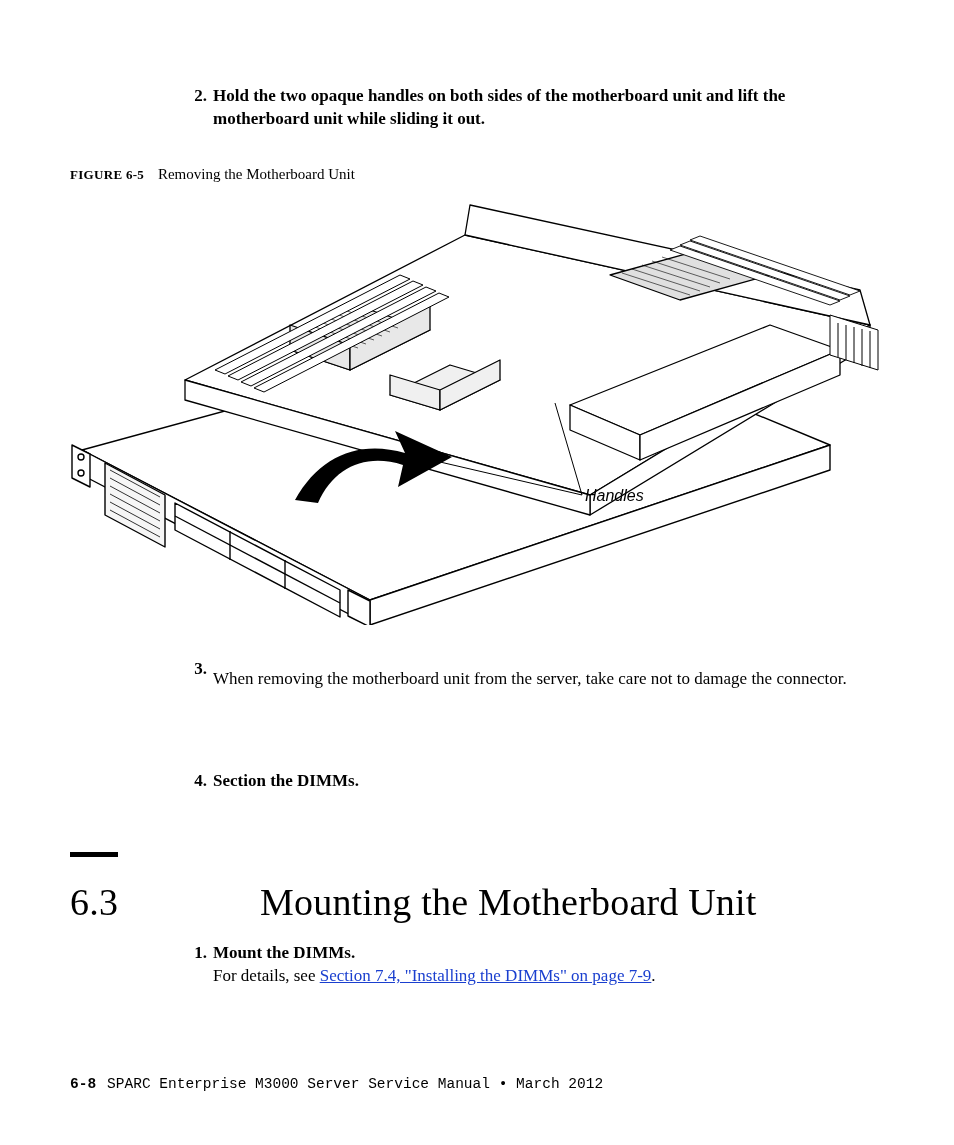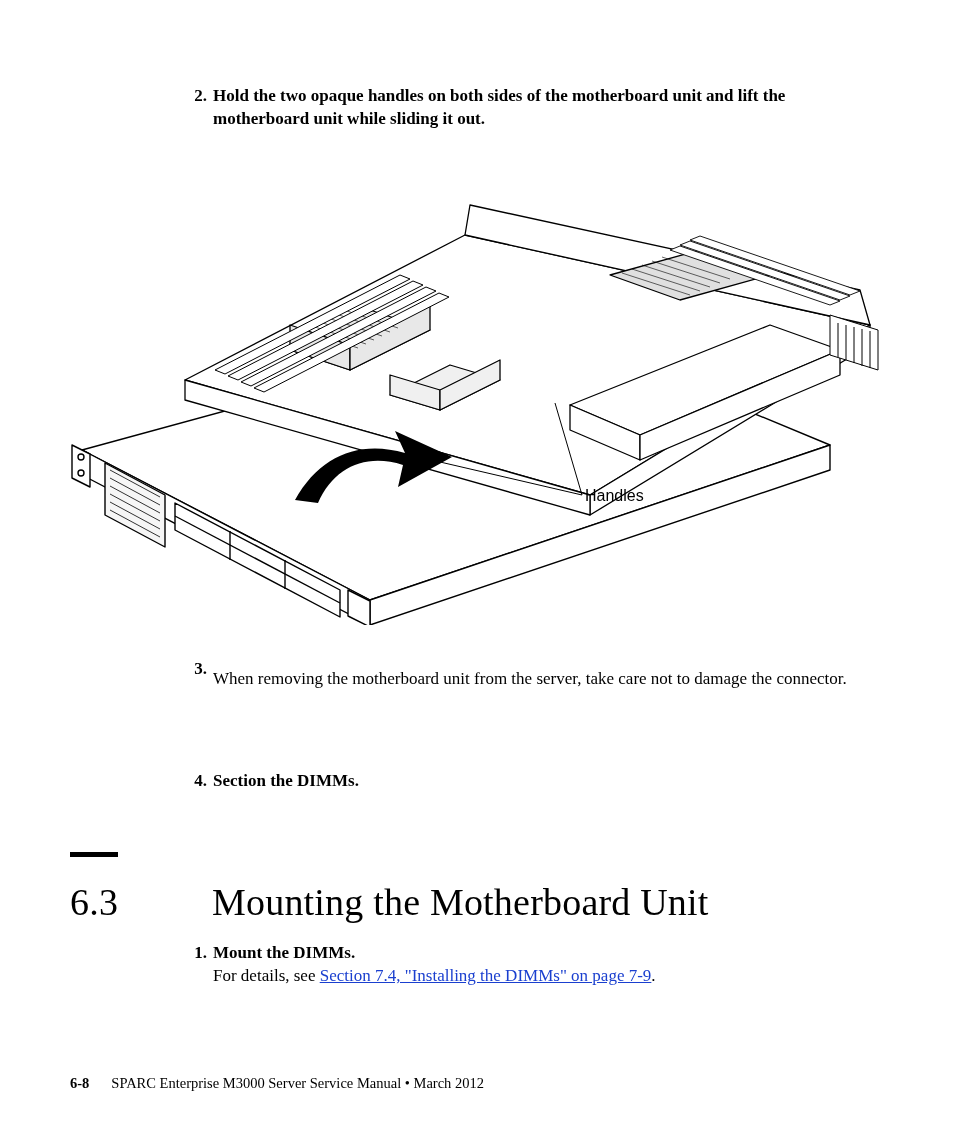--- a/index.html
+++ b/index.html
@@ -52,20 +52,21 @@
     position: absolute;
     left: 70px;
     top: 195px;
     width: 810px;
     height: 430px;
   }
   .callout-label {
     position: absolute;
     font-family: Arial, Helvetica, sans-serif;
     font-size: 16px;
+    font-style: italic;
   }
   .section-rule {
     position: absolute;
     background: #000;
   }
   .section-heading {
     position: absolute;
     display: flex;
     align-items: baseline;
     font-size: 38px;
@@ -77,33 +78,38 @@
     display: inline-block;
   }
   .link { color: #1a3fcf; }
   .footer {
     position: absolute;
     left: 70px;
     bottom: 53px;
     font-size: 14.5px;
     display: flex;
     align-items: baseline;
-    gap: 22px;
+    gap: 11px;
+    font-family: Liberation Mono, monospace;
   }
   .footer .pagenum { font-weight: bold; }
 </style>
 </head>
 <body>
 <div class="page">
 
 <div class="step-item" style="left:185px; top:85px; width:680px;">
   <span class="step-num bold">2.</span>
   <span class="step-body bold">Hold the two opaque handles on both sides of the motherboard unit and lift the motherboard unit while sliding it out.</span>
 </div>
 
+<div class="fig-label" style="left:70px; top:166px;">
+  <span class="fig-id">FIGURE 6-5</span>
+  <span style="margin-left:10px;">Removing the Motherboard Unit</span>
+</div>
 
 <div class="figure-area">
   <svg viewBox="0 0 810 430" width="810" height="430" xmlns="http://www.w3.org/2000/svg">
 
     <g stroke="#000" stroke-width="1.4" fill="#ffffff" stroke-linejoin="round">
       <polygon points="12,255 300,405 760,250 470,130" fill="#ffffff"></polygon>
 
       <polygon points="12,255 300,405 300,430 12,280" fill="#ffffff"></polygon>
       <polygon points="300,405 760,250 760,275 300,430" fill="#ffffff"></polygon>
 
@@ -220,21 +226,21 @@
 
 <div class="step-item" style="left:185px; top:770px; width:685px;">
   <span class="step-num bold">4.</span>
   <span class="step-body">
     <span class="bold">Section the DIMMs.</span>
   </span>
 </div>
 
 <div class="section-rule" style="left:70px; top:852px; width:48px; height:5px;"></div>
 
-<div class="section-heading" style="left:70px; top:880px;">
+<div class="section-heading" style="left:70px; top:880px;gap:48px;">
   <span class="secnum">6.3</span>
   <span>Mounting the Motherboard Unit</span>
 </div>
 
 <div class="step-item" style="left:185px; top:942px; width:685px;">
   <span class="step-num bold">1.</span>
   <span class="step-body">
     <span class="bold">Mount the DIMMs.</span>
     <span style="display:block; margin-top:0;">
       <span>For details, see </span><a href="#" class="link">Section 7.4, "Installing the DIMMs" on page 7-9</a><span>.</span>

